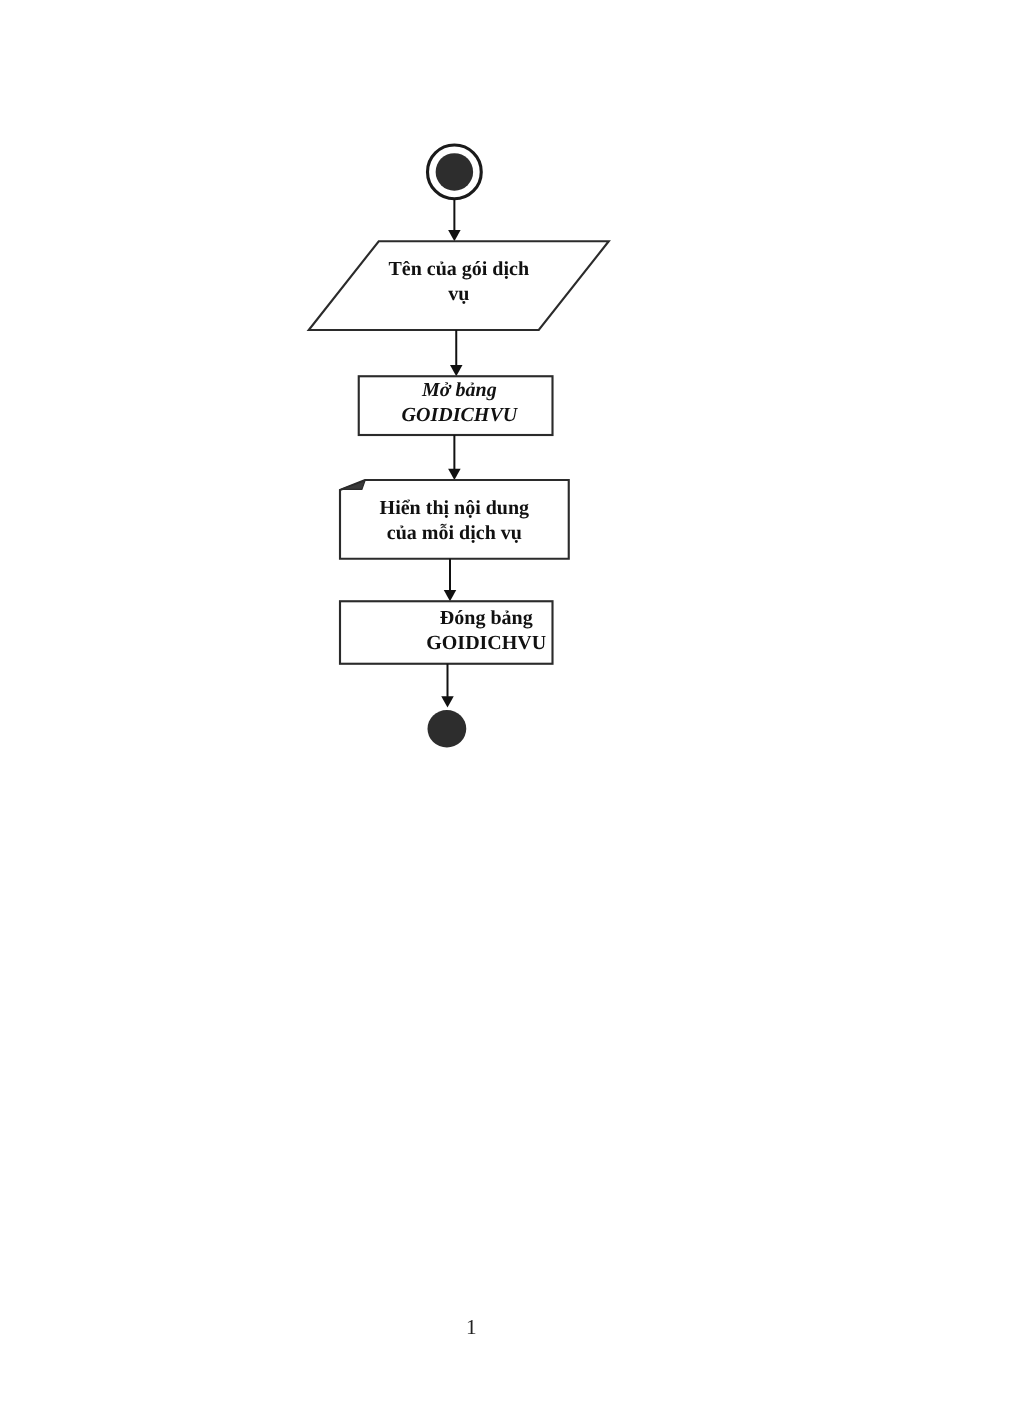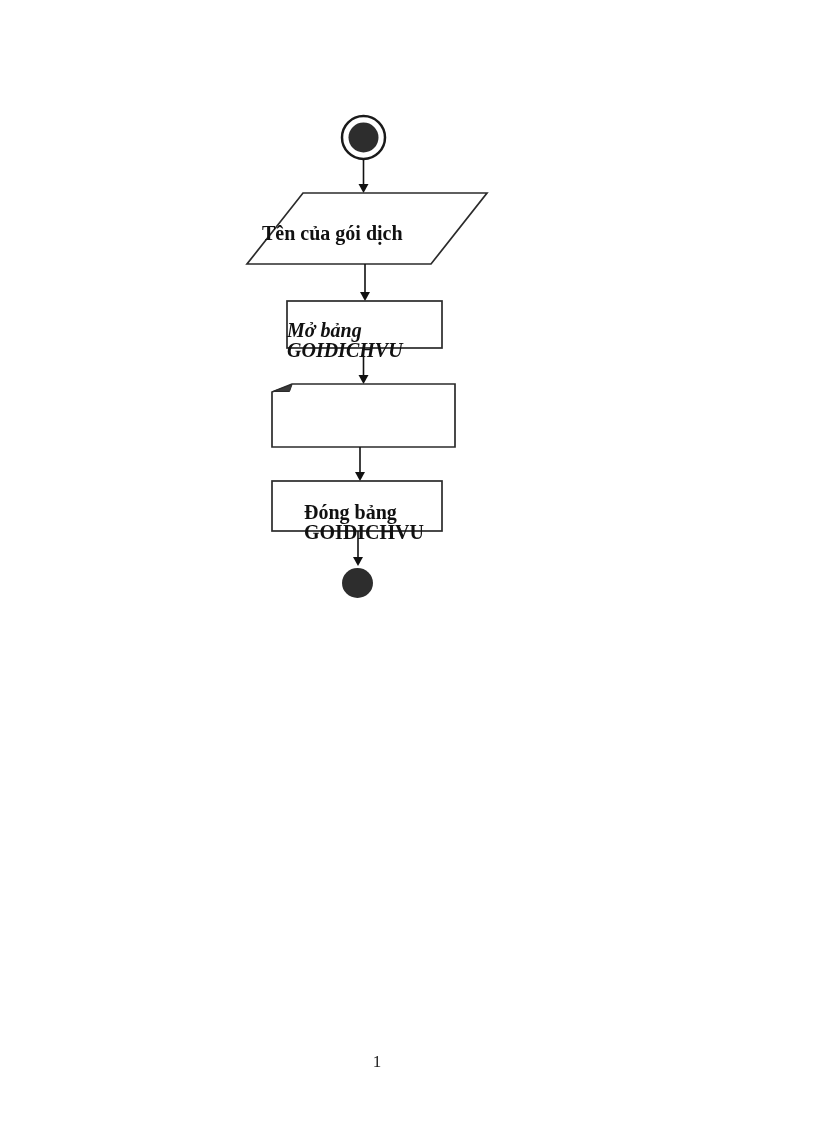--- a/index.html
+++ b/index.html
@@ -22,26 +22,26 @@
     width: 816px;
     height: 1123px;
   }
   .diagram svg {
     position: absolute;
     left: 0;
     top: 0;
   }
   .shape-label {
     position: absolute;
+    text-align: center;
     font-weight: bold;
-    font-size: 20px;
+    font-size: 16px;
     line-height: 20px;
     color: #111111;
     letter-spacing: 0px;
-    margin-top: 17px;
   }
   .label-io    { left: 262px; top: 206px; width: 210px; }
   .label-open  { left: 287px; top: 303px; width: 161px; font-style: italic; }
   .label-note  { left: 272px; top: 397px; width: 183px; }
   .label-close { left: 272px; top: 485px; width: 170px; padding-left: 32px; }
   .page-number {
     position: absolute;
     left: 357px;
     top: 1052px;
     width: 40px;
@@ -85,27 +85,32 @@
       <rect x="272" y="481" width="170" height="50" fill="#ffffff" stroke="#2b2b2b" stroke-width="1.7"></rect>
 
       <line x1="358" y1="531" x2="358" y2="557.5" stroke="#111111" stroke-width="1.6"></line>
       <polygon points="353,557 363,557 358,566" fill="#111111"></polygon>
 
       <ellipse cx="357.5" cy="583" rx="15.5" ry="15" fill="#2d2d2d"></ellipse>
     </svg>
 
     <div class="shape-label label-io">
       <div>Tên của gói dịch</div>
+      <div>vụ</div>
     </div>
 
     <div class="shape-label label-open">
       <div>Mở bảng</div>
       <div>GOIDICHVU</div>
     </div>
 
+    <div class="shape-label label-note">
+      <div>Hiển thị nội dung</div>
+      <div>của mỗi dịch vụ</div>
+    </div>
 
     <div class="shape-label label-close">
       <div>Đóng bảng</div>
       <div>GOIDICHVU</div>
     </div>
 
   </div>
 
   <div class="page-number">1</div>
 

